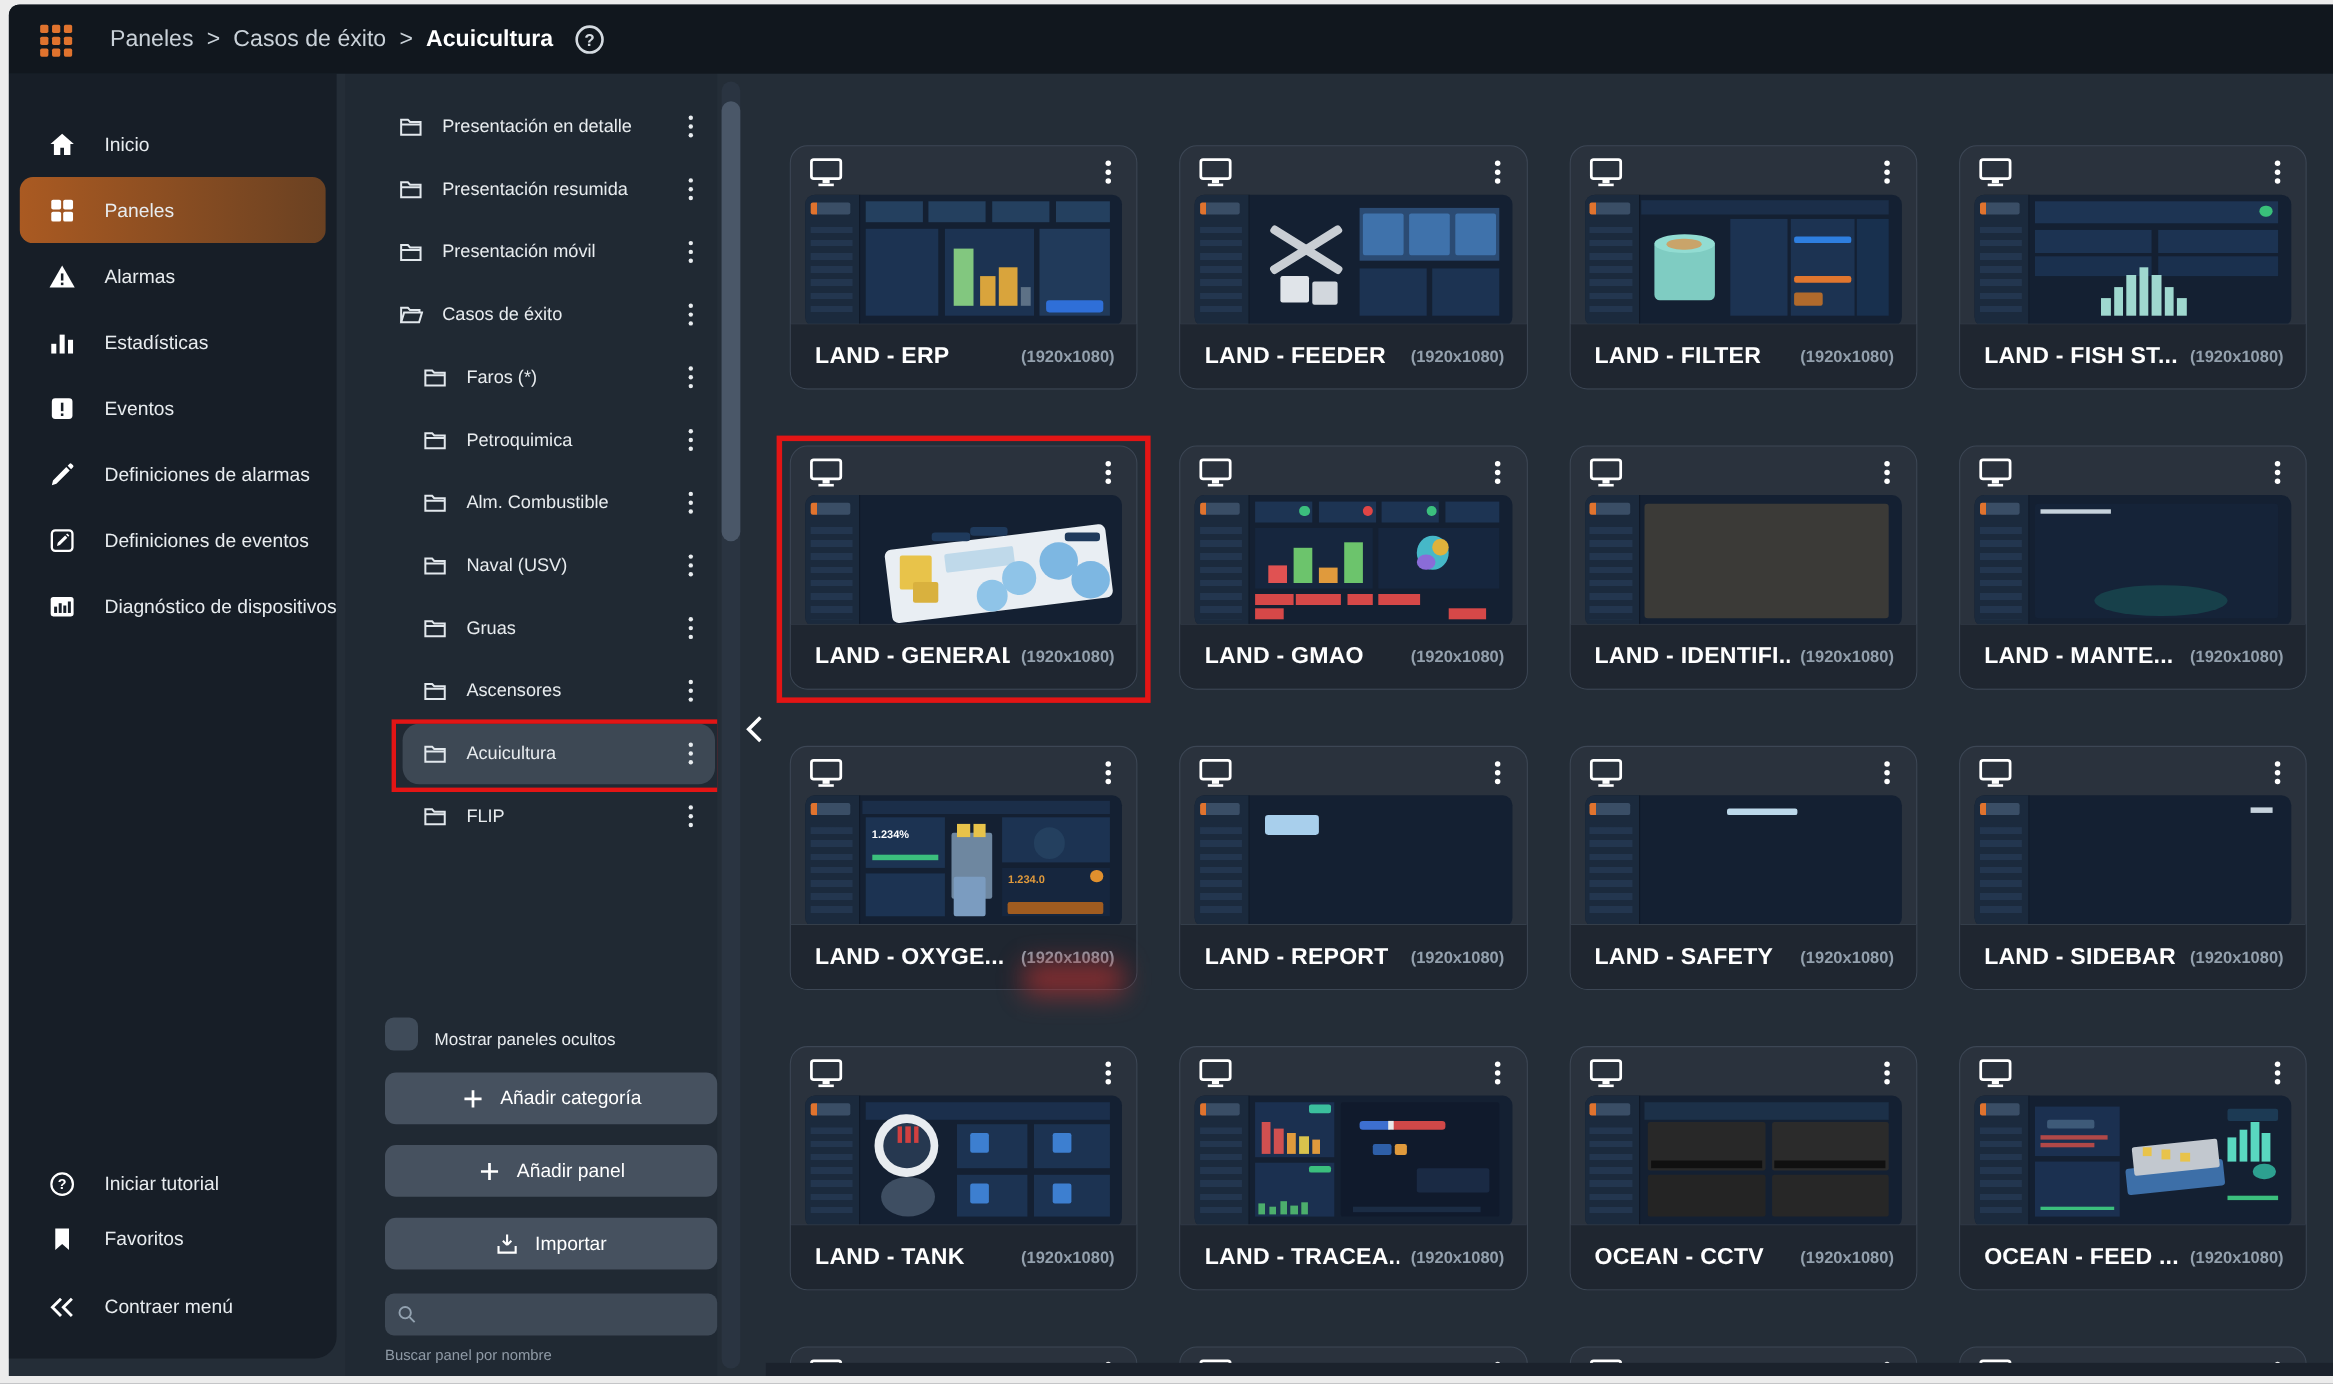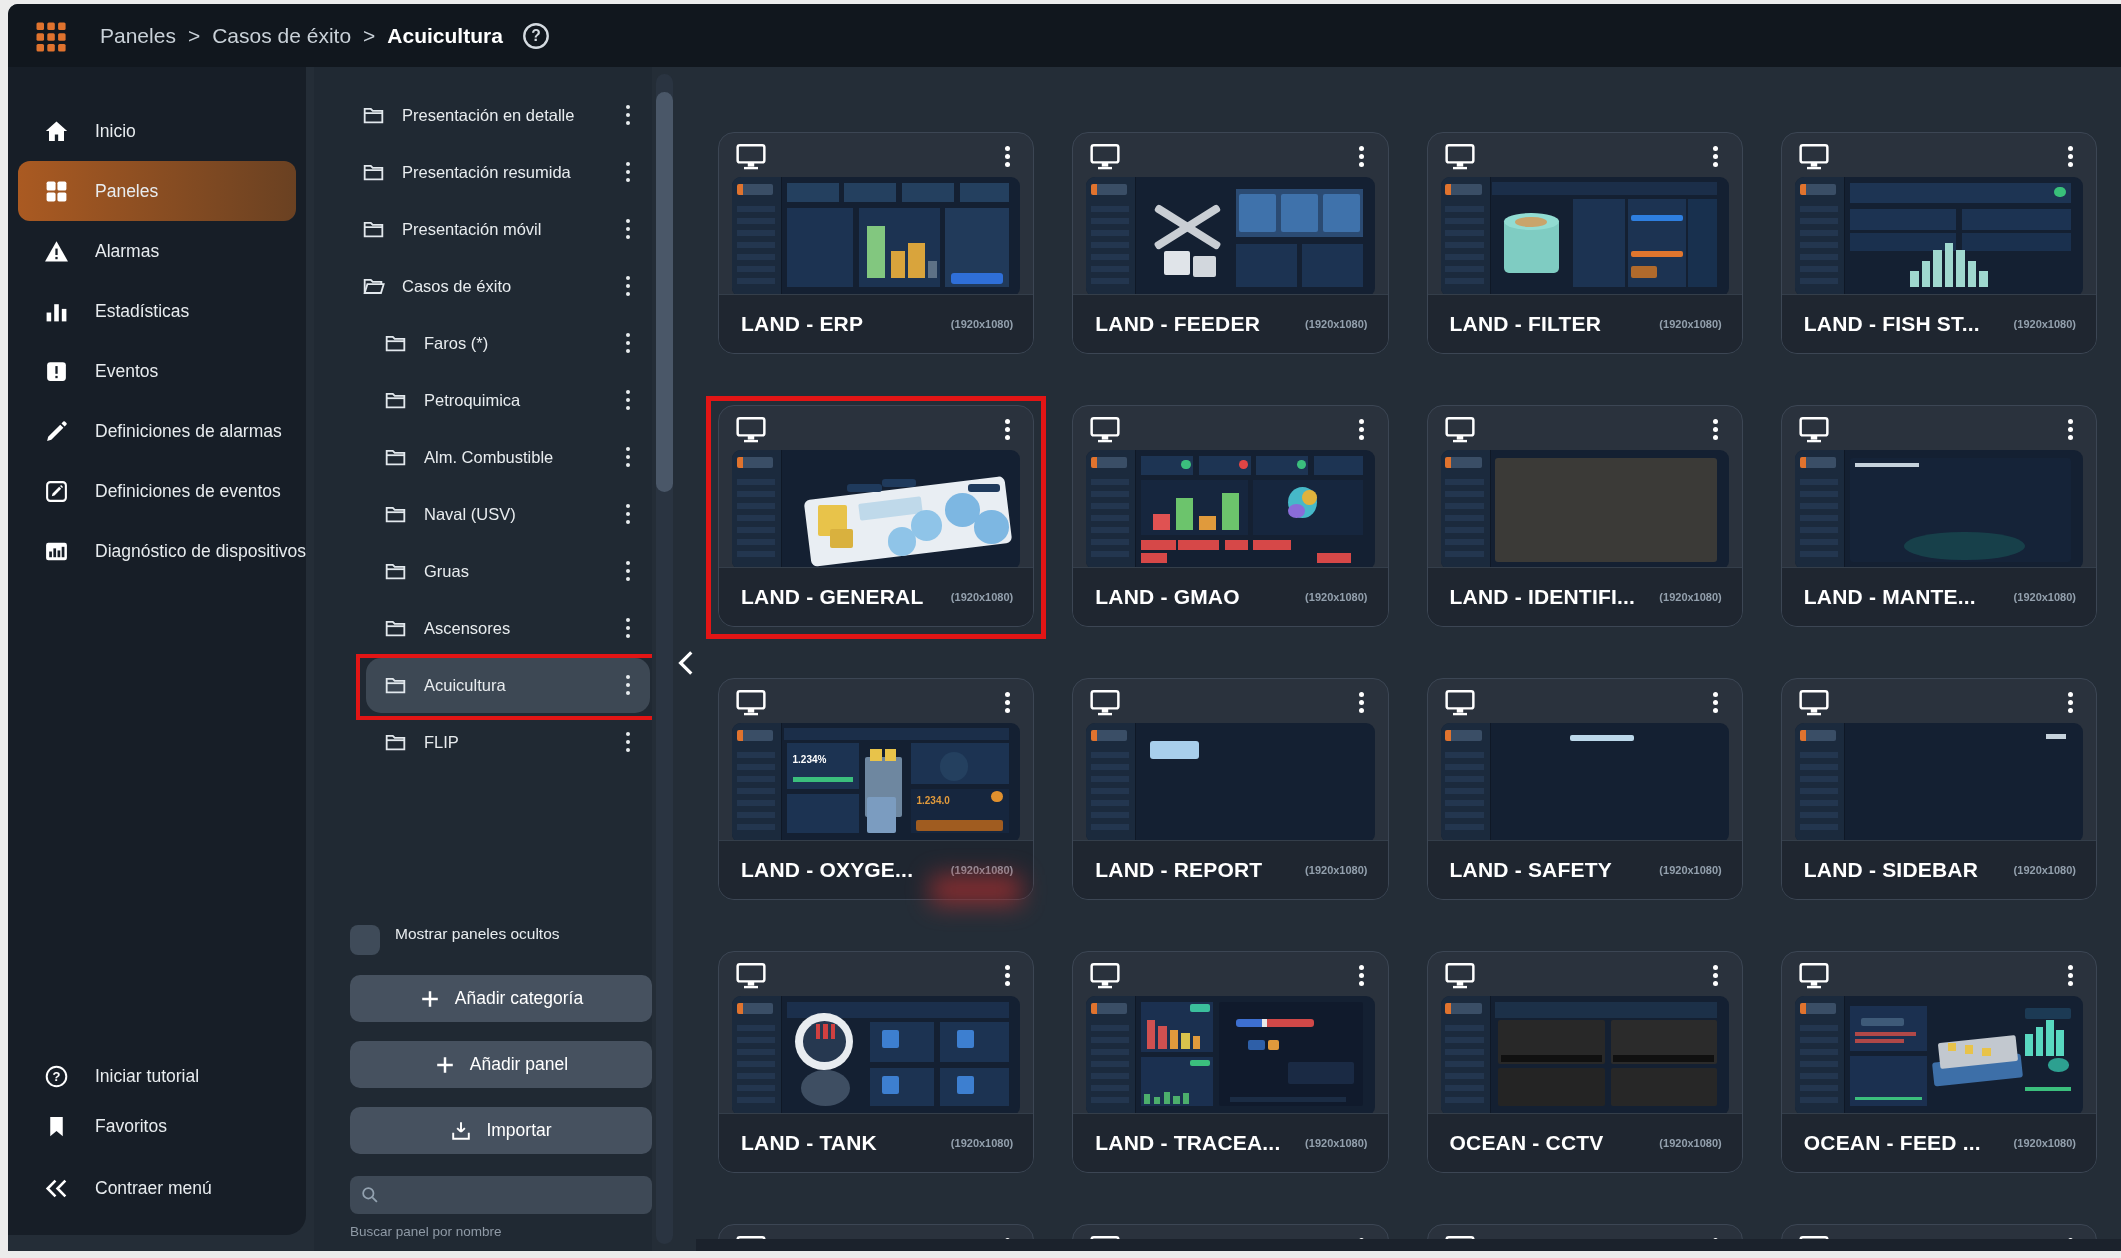--- a/index.html
+++ b/index.html
@@ -44,21 +44,21 @@
   .tree-item .ic{width:23px;height:23px;flex:0 0 23px;color:#e2e8ed;position:relative;z-index:2;}
   .tree-item .ic svg{width:100%;height:100%;}
   .tree-item .lbl{position:relative;z-index:2;white-space:nowrap;}
   .tree-item .kebab{margin-left:auto;position:relative;z-index:2;width:20px;height:24px;
     display:flex;justify-content:center;padding-top:2px;cursor:pointer;}
   .tree-item.selected::before{content:"";position:absolute;left:52px;right:2px;top:1px;bottom:1px;
     background:#3d4854;border-radius:15px;z-index:1;}
   .kd{width:4px;height:4px;border-radius:50%;background:#e8ecef;box-shadow:0 8px 0 #e8ecef,0 16px 0 #e8ecef;}
   .anno-tree{position:absolute;left:42px;right:-4px;top:-3px;bottom:-6px;
     border:4px solid #e31515;z-index:5;pointer-events:none;}
-  .hidden-toggle{display:flex;align-items:flex-start;gap:15px;margin:14px 0 0 36px;
+  .hidden-toggle{display:flex;align-items:flex-end;gap:15px;margin:14px 0 0 36px;
     color:#e8ecef;font-size:15.5px;cursor:pointer;}
   .checkbox{width:30px;height:30px;background:#3f4b59;border-radius:8px;}
   .tree-buttons{display:flex;flex-direction:column;gap:19px;margin:20px 0 0 36px;}
   .tree-btn{width:302px;height:47px;background:#46515f;border:none;border-radius:10px;
     color:#ffffff;font-size:17.5px;font-family:inherit;display:flex;align-items:center;
     justify-content:center;gap:14px;cursor:pointer;}
   .tree-btn .ic{width:22px;height:22px;color:#fff;}
   .tree-btn .ic svg{width:100%;height:100%;}
   .search{width:302px;height:38px;background:#3e4956;border-radius:8px;margin:22px 0 0 36px;
     display:flex;align-items:center;padding-left:10px;box-sizing:border-box;}
@@ -94,21 +94,21 @@
     background:linear-gradient(90deg,#e0732e 0 16%,#3a4e66 16% 100%);border-radius:2px;}
   .t-side::after{content:"";position:absolute;top:24%;left:10%;right:12%;bottom:6%;
     background:repeating-linear-gradient(180deg,#23364f 0 6px,transparent 6px 12px);}
   .tb{position:absolute;}
   .tt{position:absolute;font-weight:bold;white-space:nowrap;}
   .card-footer{position:absolute;left:0;right:0;bottom:0;height:58px;background:#1f2630;
     border-top:1px solid #343e4a;border-radius:0 0 15px 15px;display:flex;align-items:center;
     justify-content:space-between;padding:0 20px 0 22px;z-index:4;}
   .card-title{color:#ffffff;font-size:21px;font-weight:bold;letter-spacing:.2px;white-space:nowrap;
     overflow:hidden;text-overflow:clip;}
-  .card-res{color:#93a0ad;font-size:11px;font-weight:bold;white-space:nowrap;margin-left:10px;}
+  .card-res{color:#93a0ad;font-size:15px;font-weight:bold;white-space:nowrap;margin-left:10px;}
   .anno-card{position:absolute;left:-13px;right:-13px;top:-10px;bottom:-13px;
     border:5px solid #e31515;z-index:10;pointer-events:none;}
   .glow{position:absolute;right:4%;bottom:-6px;width:90px;height:30px;background:#a83030;
     filter:blur(12px);opacity:.75;z-index:5;pointer-events:none;}
   .bottomband{position:absolute;left:0;right:0;bottom:0;height:12px;background:#1b222c;z-index:8;}
 </style>
 </head>
 <body>
 
 <div class="app">

